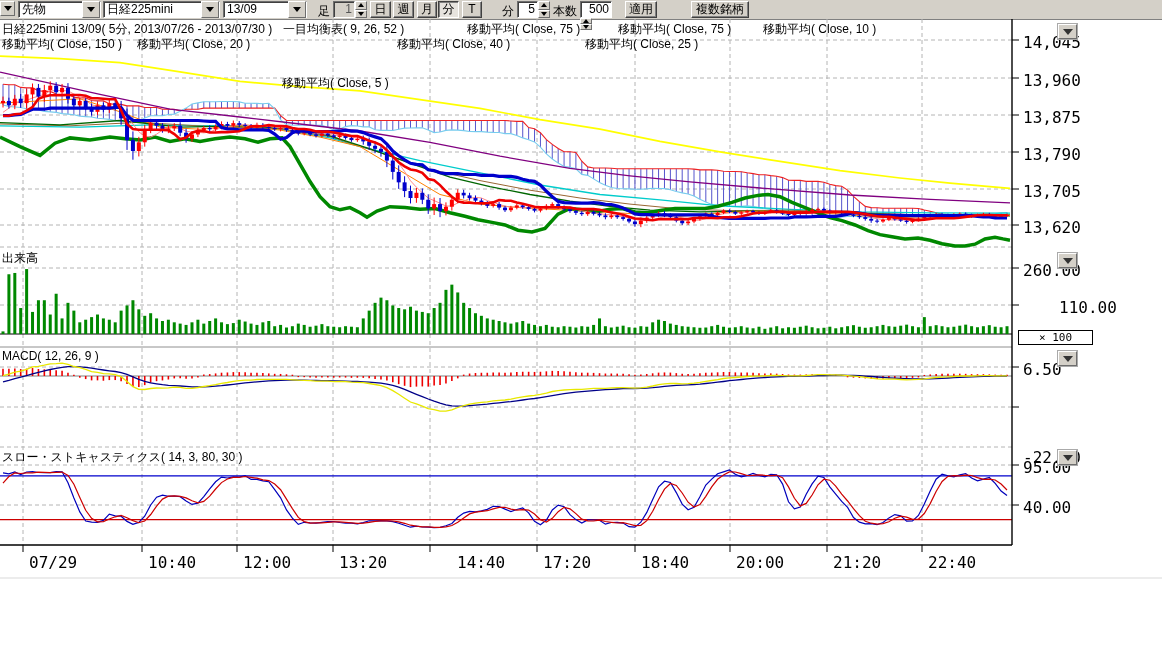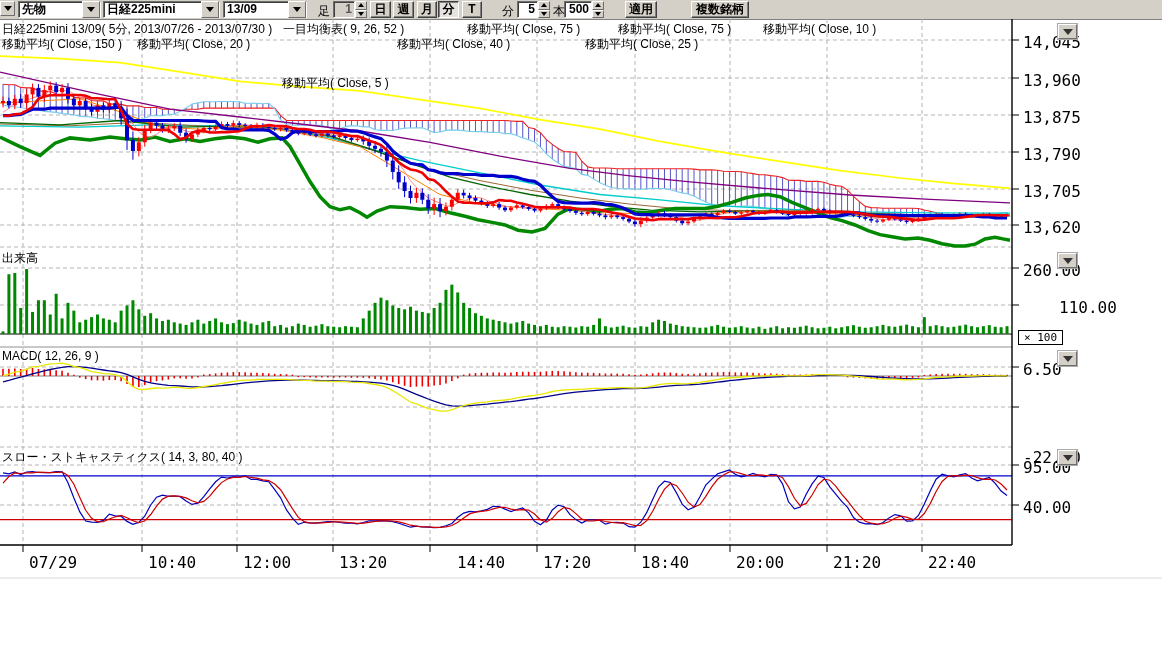--- a/index.html
+++ b/index.html
@@ -1,21 +1,21 @@
 <!DOCTYPE html>
 <html><head>
 <meta charset="utf-8">
 <style>
   html,body{margin:0;padding:0;background:#fff;}
   body{width:1162px;height:646px;position:relative;overflow:hidden;
        font-family:"Liberation Sans",sans-serif;-webkit-font-smoothing:none;}
   
   .toolbar{position:absolute;left:0;top:0;width:1162px;height:19px;background:#d4d0c8;
            border-bottom:1px solid #808080;}
-  .tb{position:absolute;top:1px;height:17px;box-sizing:border-box;font-size:12px;line-height:15px;font-weight:bold;}
+  .tb{position:absolute;top:1px;height:17px;box-sizing:border-box;font-size:12px;line-height:15px;}
   .lbl{position:absolute;top:3px;font-size:12px;color:#000;white-space:nowrap;}
   .combo{background:#fff;border:1px solid;border-color:#6d6d6d #fff #fff #6d6d6d;
          box-shadow:inset 1px 1px 0 #404040;display:flex;align-items:center;}
   .combo .val{flex:1;padding:0 3px;font-size:12px;white-space:nowrap;overflow:hidden;}
   .drop{width:16px;height:15px;background:#d4d0c8;border:1px solid;
         border-color:#fff #6d6d6d #6d6d6d #fff;display:flex;align-items:center;justify-content:center;}
   .tri{width:0;height:0;border-left:4px solid transparent;border-right:4px solid transparent;
        border-top:5px solid #000;}
   .btn{background:#d4d0c8;border:1px solid;border-color:#fff #404040 #404040 #fff;
        box-shadow:inset -1px -1px 0 #808080;text-align:center;font-size:12px;color:#000;
@@ -32,21 +32,21 @@
   .utri{width:0;height:0;border-left:3px solid transparent;border-right:3px solid transparent;border-bottom:4px solid #000;}
   .dtri{width:0;height:0;border-left:3px solid transparent;border-right:3px solid transparent;border-top:4px solid #000;}
   .legend-item{position:absolute;font-size:12px;white-space:nowrap;color:#000;}
   .ptitle{position:absolute;font-size:12px;color:#000;white-space:nowrap;}
   .ylab,.xlab{position:absolute;font-size:16px;font-family:"DejaVu Sans Mono",monospace;color:#000;white-space:nowrap;}
   .collapse-btn{position:absolute;width:17px;height:13px;background:#d4d0c8;border:1px solid;
       border-color:#fff #6d6d6d #6d6d6d #fff;box-shadow:0 0 0 1px #aaa;
       display:flex;align-items:center;justify-content:center;}
   .collapse-btn .tri{border-left:5px solid transparent;border-right:5px solid transparent;border-top:6px solid #333;}
   .mult{position:absolute;border:1px solid #000;background:#fff;font-size:11px;
-        font-family:"DejaVu Sans Mono",monospace;padding:0 5px;line-height:13px;}
+        font-family:"DejaVu Sans Mono",monospace;padding:0 20px;line-height:13px;}
 </style>
 </head>
 <body>
 
 <div class="toolbar">
   <div class="tb drop" style="left:0;width:15px;">
       <span class="tri"></span>
     </div>
 
   <div class="tb combo" style="left:18px;width:83px;">
@@ -97,21 +97,21 @@
           <span class="utri"></span>
         </div>
       <div>
           <span class="dtri"></span>
         </div>
     </span>
   </div>
 
   <span class="lbl" style="left:553px;">本数</span>
 
-  <div class="tb spin" style="left:564px;width:40px;">
+  <div class="tb spin" style="left:580px;width:32px;flex-direction:column;">
     <span class="fld">500</span>
     <span class="ud">
       <div>
           <span class="utri"></span>
         </div>
       <div>
           <span class="dtri"></span>
         </div>
     </span>
   </div>
@@ -1046,21 +1046,21 @@
     <line x1="1012" y1="465" x2="1019" y2="465" stroke="#000" stroke-width="1"></line>
     <line x1="1012" y1="505" x2="1019" y2="505" stroke="#000" stroke-width="1"></line>
     <line x1="0" y1="578" x2="1162" y2="578" stroke="#d9d9d9" stroke-width="1"></line>
   </svg>
 
 <div id="legend-row1"></div>
 <div id="legend-row2"></div>
 
 <div class="ptitle" style="left:2px;top:250px;">出来高</div>
 <div class="ptitle" style="left:2px;top:349px;">MACD( 12, 26, 9 )</div>
-<div class="ptitle" style="left:2px;top:449px;">スロー・ストキャスティクス( 14, 3, 80, 40 )</div>
+<div class="ptitle" style="left:2px;top:449px;">スロー・ストキャスティクス( 14, 3, 80, 30 )</div>
 
 <div class="mult" style="left:1018px;top:330px;">× 100</div>
 
 <div id="labels">
     <div class="ylab" style="left: 1023px; top: 33px;">14,045</div>
     <div class="ylab" style="left: 1023px; top: 71px;">13,960</div>
     <div class="ylab" style="left: 1023px; top: 108px;">13,875</div>
     <div class="ylab" style="left: 1023px; top: 145px;">13,790</div>
     <div class="ylab" style="left: 1023px; top: 182px;">13,705</div>
     <div class="ylab" style="left: 1023px; top: 218px;">13,620</div>

